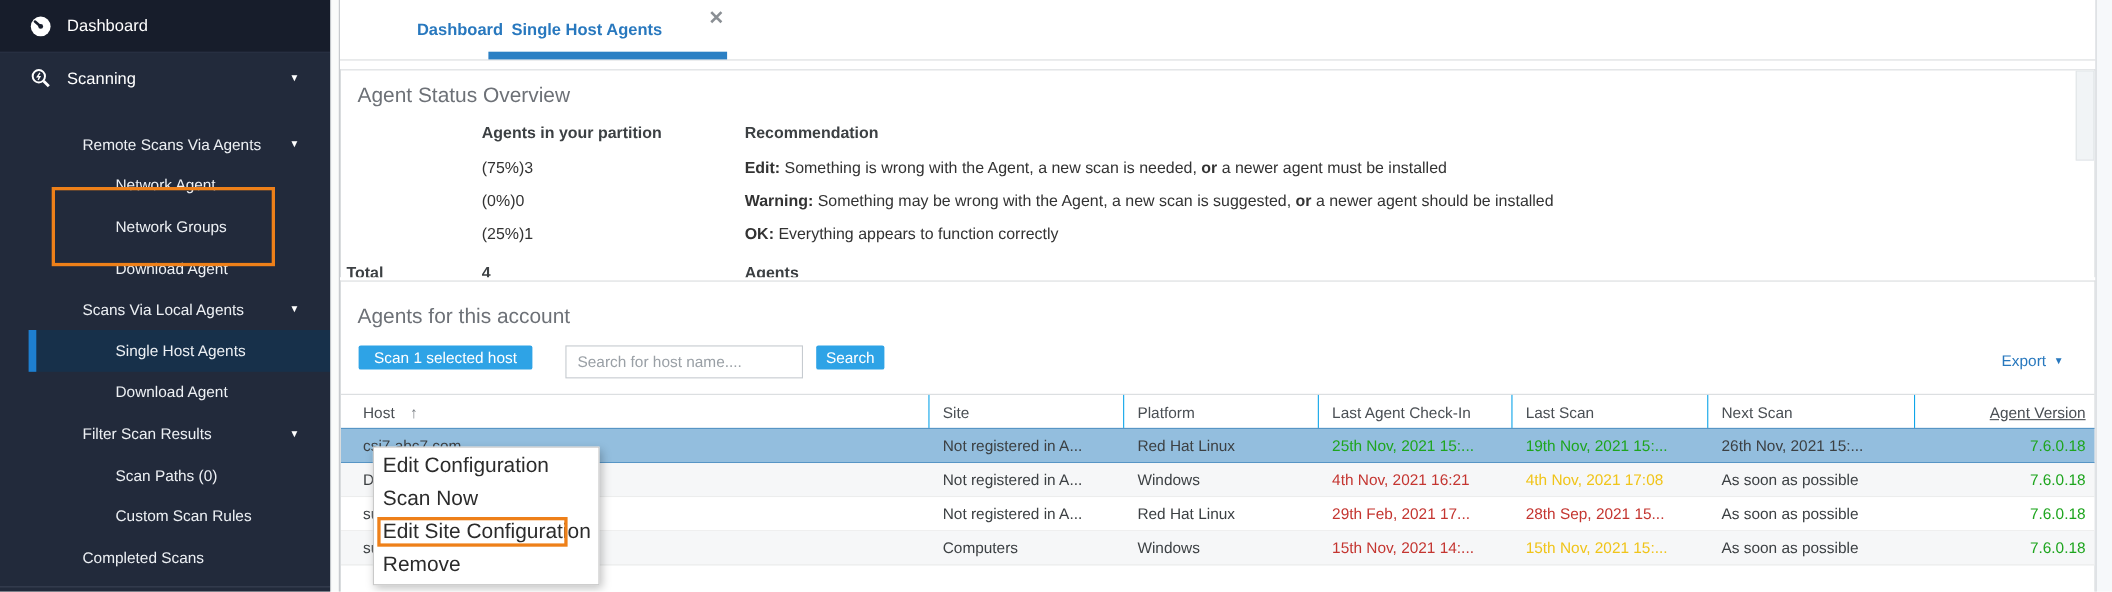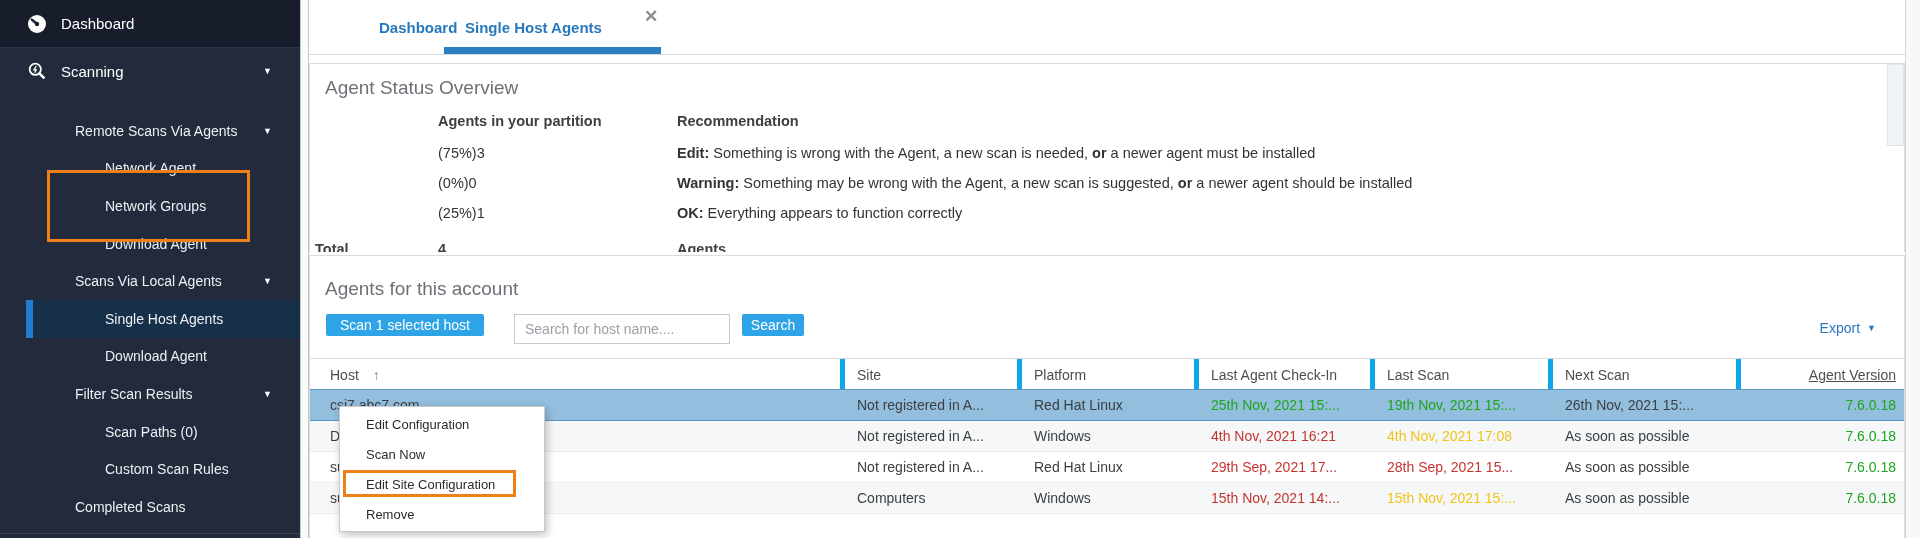--- a/index.html
+++ b/index.html
@@ -48,38 +48,38 @@
   .agents-card .card-title { top:22px; }
   .btn-blue { position:absolute; top:58px; height:22px; background:var(--button-blue); color:#fff; font-size:14px; border:none; border-radius:2px; padding:0 14px; cursor:pointer; font-family:"Liberation Sans",sans-serif; }
   .btn-scan { left:16px; }
   .btn-search { left:432px; width:62px; padding:0; }
   .search-input { position:absolute; left:204px; top:58px; width:216px; height:30px; border:1px solid #c6cbd0; padding:0 10px; font-size:14px; color:#333; font-family:"Liberation Sans",sans-serif; }
   .search-input::placeholder { color:#9aa0a6; }
   .export { position:absolute; right:28px; top:64px; font-size:14px; color:var(--tab-blue); cursor:pointer; display:flex; align-items:center; gap:7px; }
   .export .chev { font-size:9px; }
 
   .tbl-header { position:absolute; left:0; right:0; top:102px; height:32px; border-top:1px solid #d9dcde; display:flex; align-items:center; font-size:14px; color:#4a4f54; }
-  .tbl-header .cell { border-right:5px solid #0ea5e9; }
+  .tbl-header .cell { border-right:1px solid #0ea5e9; }
   .tbl-header .cell:last-child { border-right:none;text-decoration:underline; }
   .cell { height:100%; display:flex; align-items:center; padding-left:12px; overflow:hidden; white-space:nowrap; }
   .cell.host { padding-left:20px; }
   .cell.version { justify-content:flex-end; padding-right:8px; }
   .sort-arrow { margin-left:14px; color:#7d8287; font-size:14px; }
 
   .tbl-rows { position:absolute; left:0; right:0; top:134px; }
   .t-row { display:flex; height:31px; font-size:14px; color:#3c4043; border-bottom:1px solid #ececec; background:#fff; cursor:pointer; }
   .t-row.stripe { background:#f6f7f8; }
   .t-row.selected { background:var(--selected-row); border-top:1px solid #5795c5; border-bottom:1px solid #5795c5; height:32px; margin-top:-1px; }
   .c-green { color:var(--status-green); }
   .c-red { color:var(--status-red); }
   .c-yellow { color:var(--status-yellow); }
 
   
   .ctx-menu { position:absolute; left:339px; top:406px; width:206px; background:#fff; border:1px solid #c9c9c9; box-shadow:2px 3px 8px rgba(0,0,0,.25); z-index:10; padding:2px 0; }
-  .ctx-item { height:30px; display:flex; align-items:center; padding-left:26px; font-size:13px; color:#2b2b2b; cursor:pointer; position:relative; }
+  .ctx-item { height:30px; display:flex; align-items:center; padding-left:8px; font-size:19px; color:#2b2b2b; cursor:pointer; position:relative; }
   .ctx-item.hl::after { content:''; position:absolute; left:3px; right:28px; top:1px; bottom:2px; border:3px solid var(--accent-orange); }
 </style>
 </head>
 <body>
 
 <div class="sidebar">
   <div class="sb-dash">
     <span style="display:flex">
       <svg width="20" height="20" viewBox="0 0 20 20">
           <circle cx="10" cy="10" r="9" fill="#fff"></circle>
@@ -234,21 +234,21 @@
           <div class="cell" style="width: 177px;">Windows</div>
           <div class="cell c-red" style="width: 176px;">4th Nov, 2021 16:21</div>
           <div class="cell c-yellow" style="width: 178px;">4th Nov, 2021 17:08</div>
           <div class="cell" style="width: 188px;">As soon as possible</div>
           <div class="cell version c-green" style="width: 163px;">7.6.0.18</div>
         </div>
         <div class="t-row">
           <div class="cell host" style="width: 535px;">su</div>
           <div class="cell" style="width: 177px;">Not registered in A...</div>
           <div class="cell" style="width: 177px;">Red Hat Linux</div>
-          <div class="cell c-red" style="width: 176px;">29th Sep, 2021 17...</div>
+          <div class="cell c-red" style="width: 176px;">29th Feb, 2021 17...</div>
           <div class="cell c-red" style="width: 178px;">28th Sep, 2021 15...</div>
           <div class="cell" style="width: 188px;">As soon as possible</div>
           <div class="cell version c-green" style="width: 163px;">7.6.0.18</div>
         </div>
         <div class="t-row stripe">
           <div class="cell host" style="width: 535px;">su</div>
           <div class="cell" style="width: 177px;">Computers</div>
           <div class="cell" style="width: 177px;">Windows</div>
           <div class="cell c-red" style="width: 176px;">15th Nov, 2021 14:...</div>
           <div class="cell c-yellow" style="width: 178px;">15th Nov, 2021 15:...</div>

